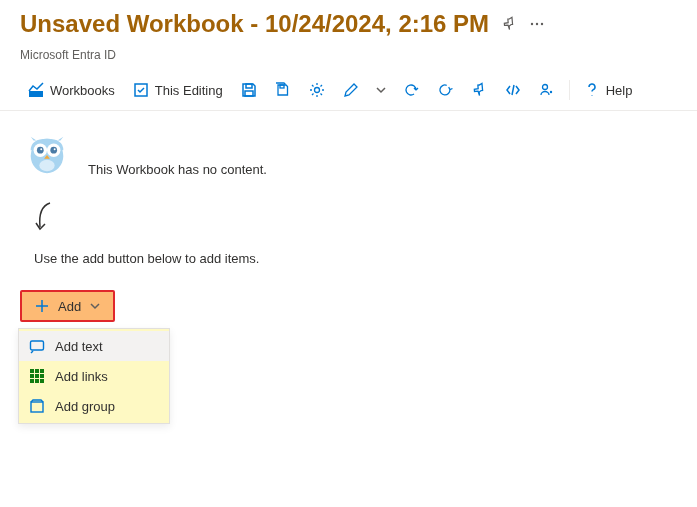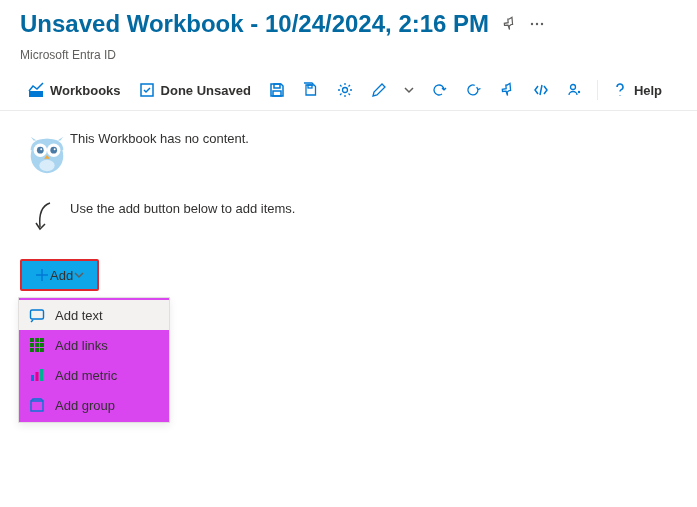--- a/index.html
+++ b/index.html
@@ -17,21 +17,21 @@
     padding: 10px 20px 4px 20px;
   }
   .title-row {
     display: flex;
     align-items: center;
     gap: 12px;
   }
   .title {
     font-size: 24px;
     font-weight: 600;
-    color: #0369a1;
+    color: #a16207;
   }
   .title-icon {
     color: #605e5c;
     width: 16px;
     height: 16px;
     display: flex;
     align-items: center;
     justify-content: center;
     cursor: pointer;
   }
@@ -49,71 +49,72 @@
     margin-top: 6px;
   }
   .tb-item {
     display: flex;
     align-items: center;
     gap: 6px;
     padding: 4px 8px;
     border-radius: 2px;
     cursor: pointer;
     color: #0078d4;
-    font-weight: bold;
   }
   .tb-item .icon { width: 16px; height: 16px; display:flex; align-items:center; justify-content:center;}
   .tb-text { color: #323130; font-size: 13px; }
   .tb-divider { width: 1px; height: 20px; background: #edebe9; margin: 0 4px; }
   .content {
     padding: 20px 24px;
   }
   .owl-row {
     display: flex;
-    align-items: flex-start;
-    gap: 0;
+    align-items: flex-end;
+    gap: 18px;
     margin-bottom: 24px;
   }
   .owl {
     width: 46px;
     height: 46px;
   }
   .empty-msg { font-size: 13px; color: #323130; }
   .hint-row {
     display: flex;
     align-items: flex-start;
     gap: 16px;
     margin-left: 10px;
     margin-bottom: 24px;
+    flex-direction: column;
   }
   .arrow-curve {
     width: 20px;
     height: 34px;
     color: #323130;
   }
   .hint-text { font-size: 13px; color: #323130; padding-top: 0px; }
   .add-btn {
     display: inline-flex;
     align-items: center;
+    gap: 8px;
     padding: 6px 12px;
     border: 2.5px solid #e0272b;
     border-radius: 2px;
-    background: #0ea5e9;
+    background: #fdba74;
     cursor: pointer;
     margin-left: -4px;
   }
   .add-btn .icon { color: #0078d4; width:16px; height:16px; }
   .add-btn-text { color: #323130; font-size: 13px; }
   .chev { color: #605e5c; width:12px; height:12px; }
   .dropdown {
     margin-top: 6px;
     margin-left: -6px;
     width: 152px;
     border: 1px solid #e1dfdd;
-    background: #d946ef;
+    background: #fef9c3;
     box-shadow: 0 3px 8px rgba(0,0,0,0.08);
     padding: 2px 0;
   }
   .dd-item {
     display: flex;
     align-items: center;
     gap: 10px;
     padding: 7px 10px;
     cursor: pointer;
     font-size: 13px;
@@ -155,21 +156,21 @@
     </span>
     <span class="tb-text">Workbooks</span>
   </div>
   <div class="tb-item">
     <span class="icon">
       <svg viewBox="0 0 16 16" width="16" height="16">
           <rect x="2" y="2" width="12" height="12" fill="none" stroke="#0078d4" stroke-width="1.5"></rect>
           <path d="M5 8l2 2 4-4" fill="none" stroke="#0078d4" stroke-width="1.5"></path>
         </svg>
     </span>
-    <span class="tb-text">Done Unsaved</span>
+    <span class="tb-text">This Editing</span>
   </div>
   <div class="tb-item">
     <span class="icon">
       <svg viewBox="0 0 16 16" width="16" height="16" fill="none" stroke="#0078d4" stroke-width="1.5">
           <path d="M2 2h10l2 2v10H2z"></path>
           <rect x="5" y="2" width="6" height="4"></rect>
           <rect x="4" y="9" width="8" height="5"></rect>
         </svg>
     </span>
   </div>
@@ -318,30 +319,20 @@
             <rect x="11" y="6" width="4" height="4"></rect>
             <rect x="1" y="11" width="4" height="4"></rect>
             <rect x="6" y="11" width="4" height="4"></rect>
             <rect x="11" y="11" width="4" height="4"></rect>
           </svg>
       </span>
       <span>Add links</span>
     </div>
     <div class="dd-item">
       <span class="icon">
-        <svg viewBox="0 0 16 16" width="16" height="16">
-            <rect x="2" y="8" width="3" height="6" fill="#0078d4"></rect>
-            <rect x="6.5" y="5" width="3" height="9" fill="#e3008c"></rect>
-            <rect x="11" y="2" width="3" height="12" fill="#00b294"></rect>
-          </svg>
-      </span>
-      <span>Add metric</span>
-    </div>
-    <div class="dd-item">
-      <span class="icon">
         <svg viewBox="0 0 16 16" width="16" height="16" fill="none" stroke="#0078d4" stroke-width="1.4">
             <rect x="2" y="4" width="12" height="10"></rect>
             <path d="M2 4l2-2h8l2 2"></path>
           </svg>
       </span>
       <span>Add group</span>
     </div>
   </div>
 </div>
 

